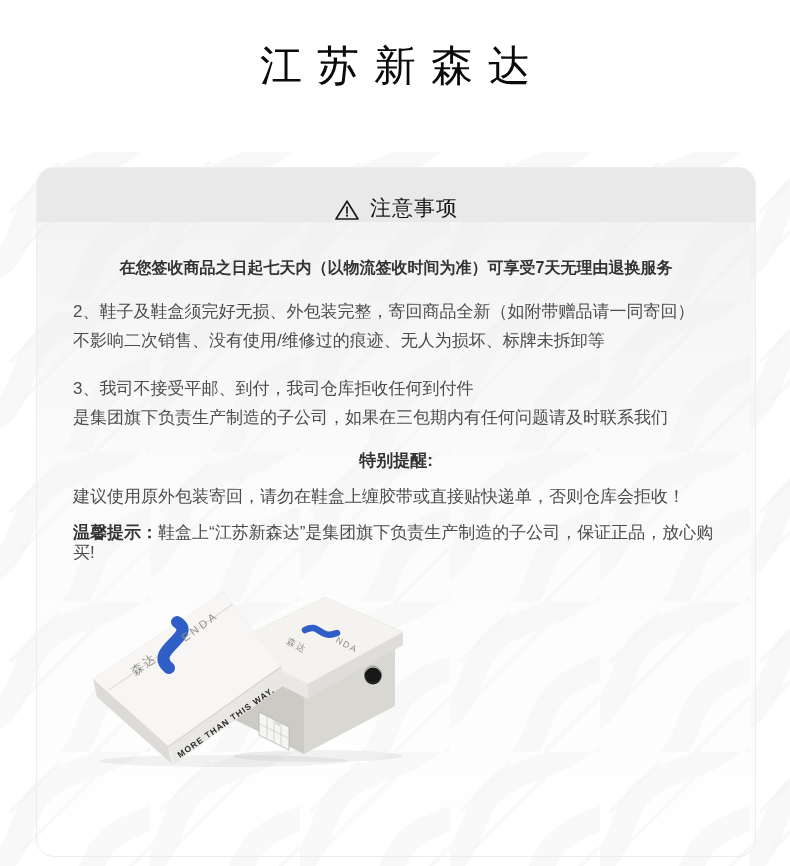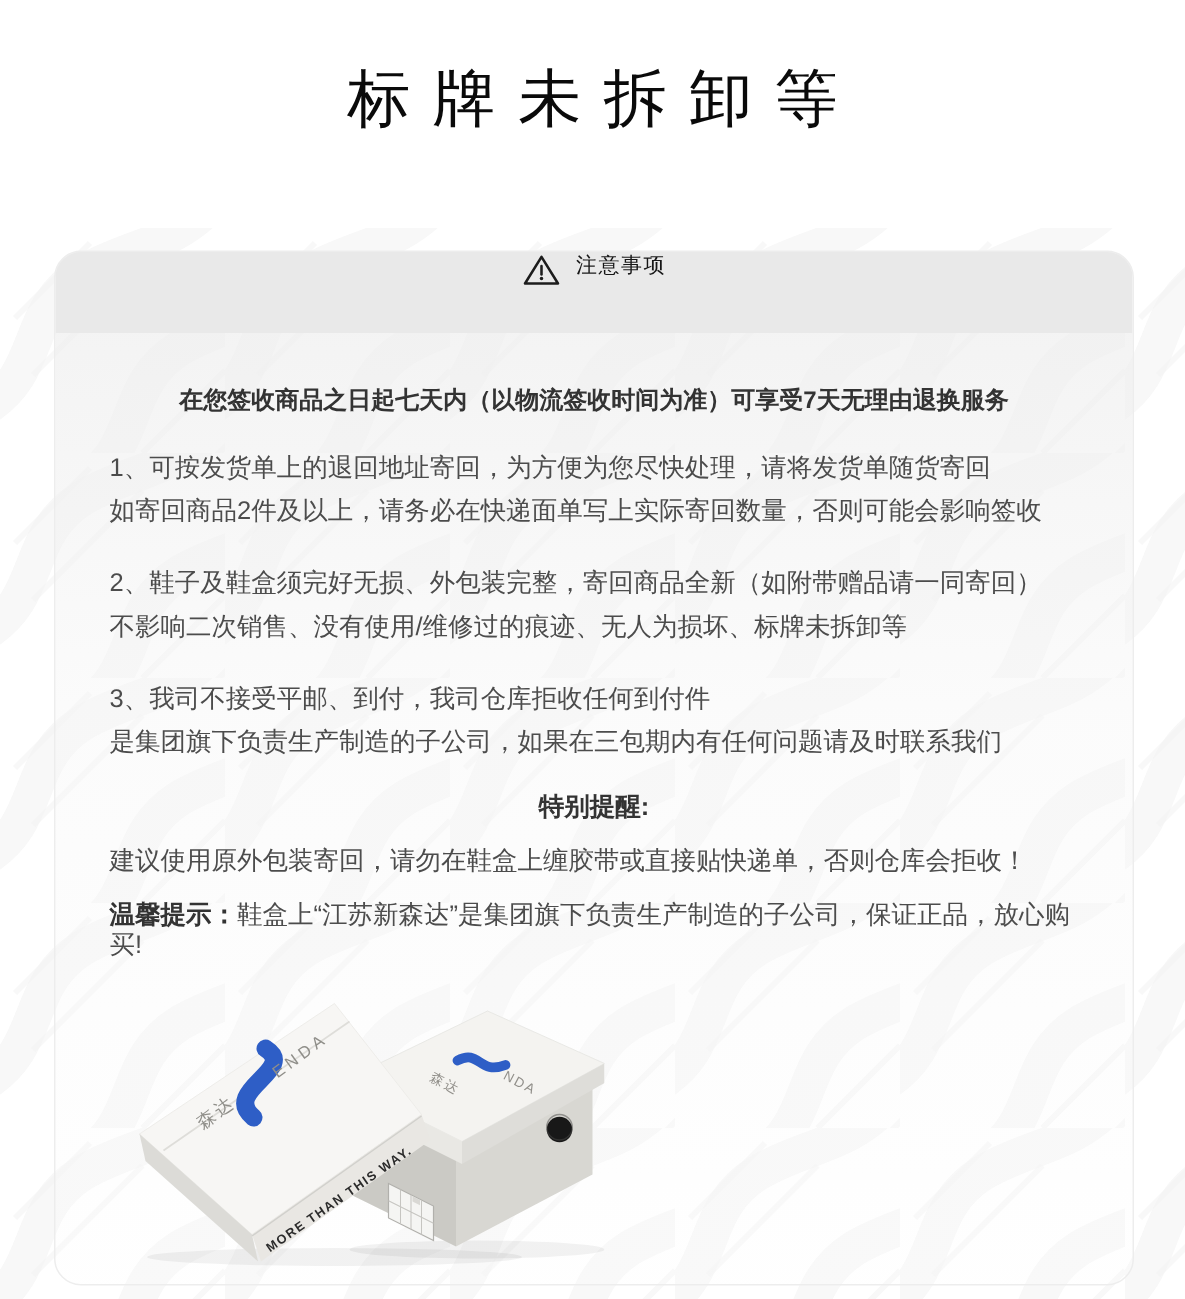--- a/index.html
+++ b/index.html
@@ -19,22 +19,22 @@
     pointer-events:none;
   }
   .notice-panel {
     position:absolute; left:36px; top:167px; width:720px; height:690px;
     border:1px solid #ededed; border-radius:18px;
     background:linear-gradient(180deg, rgba(237,237,237,0.72) 0%, rgba(246,246,246,0.42) 45%, rgba(253,253,253,0.18) 100%);
     overflow:hidden;
   }
   .panel-header {
     height:54px; background:#e9e9e9;
-    display:flex; align-items:flex-start; justify-content:center; gap:10px;
-    font-size:14px; color:#161616; letter-spacing:1px;
+    display:flex; align-items:flex-end; justify-content:center; gap:10px;
+    font-size:21px; color:#161616; letter-spacing:1px;
   }
   .panel-body { padding:36px 36px 0 36px; font-size:17px; color:#4c4c4c; }
   .intro-line {
     text-align:center; font-weight:bold; color:#333333;
     font-size:16px; line-height:20px; margin:0 0 19px;
   }
   .para { line-height:29px; margin:0 0 19px; }
   .sp-head { margin:11px 0 14px; line-height:20px; font-weight:bold; color:#333333;text-align:center; }
   .sp-line { line-height:20px; margin:16px 0 13px; }
   .sp-line strong { color:#333333; }
@@ -51,39 +51,35 @@
         <path d="M55,170 C 95,145 80,105 120,80 C 150,62 180,62 205,35"></path>
       </g>
       <g stroke="#f1f1f1" stroke-width="4" opacity="0.7">
         <path d="M10,60 L60,10 M22,98 L95,25 M95,150 L150,95 M118,178 L186,110"></path>
       </g>
     </pattern>
   </defs>
   <rect x="0" y="0" width="790" height="714" fill="url(#wv)" opacity="0.75"></rect>
 </svg>
 
-<h1 class="page-title">标牌未拆卸等</h1>
+<h1 class="page-title">江苏新森达</h1>
 
 <section class="notice-panel">
   <div class="panel-header">
     <svg width="26" height="24" viewBox="0 0 26 24">
       <path d="M13 3.2 L24 21 H2 Z" fill="none" stroke="#1c1c1c" stroke-width="1.7" stroke-linejoin="round"></path>
       <line x1="13" y1="9.3" x2="13" y2="15" stroke="#1c1c1c" stroke-width="1.7" stroke-linecap="round"></line>
       <circle cx="13" cy="17.7" r="1.15" fill="#1c1c1c"></circle>
     </svg>
     <span>注意事项</span>
   </div>
 
   <div class="panel-body">
     <p class="intro-line">在您签收商品之日起七天内（以物流签收时间为准）可享受7天无理由退换服务</p>
 
-    <p class="para">
-      <span>1、可按发货单上的退回地址寄回，为方便为您尽快处理，请将发货单随货寄回</span><br>
-      <span>如寄回商品2件及以上，请务必在快递面单写上实际寄回数量，否则可能会影响签收</span>
-    </p>
 
     <p class="para">
       <span>2、鞋子及鞋盒须完好无损、外包装完整，寄回商品全新（如附带赠品请一同寄回）</span><br>
       <span>不影响二次销售、没有使用/维修过的痕迹、无人为损坏、标牌未拆卸等</span>
     </p>
 
     <p class="para">
       <span>3、我司不接受平邮、到付，我司仓库拒收任何到付件</span><br>
       <span>是集团旗下负责生产制造的子公司，如果在三包期内有任何问题请及时联系我们</span>
     </p>

